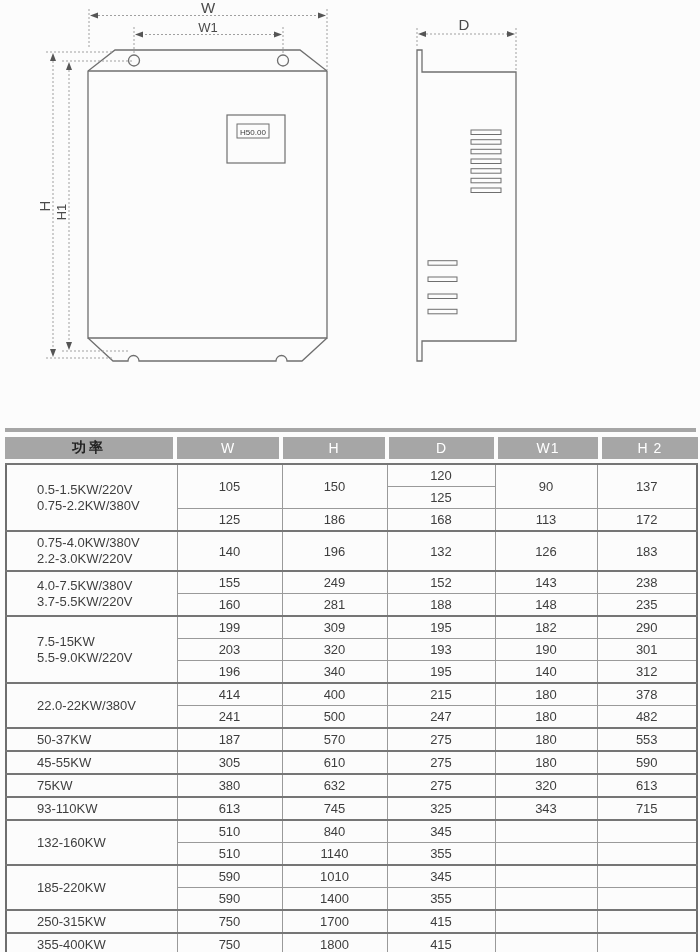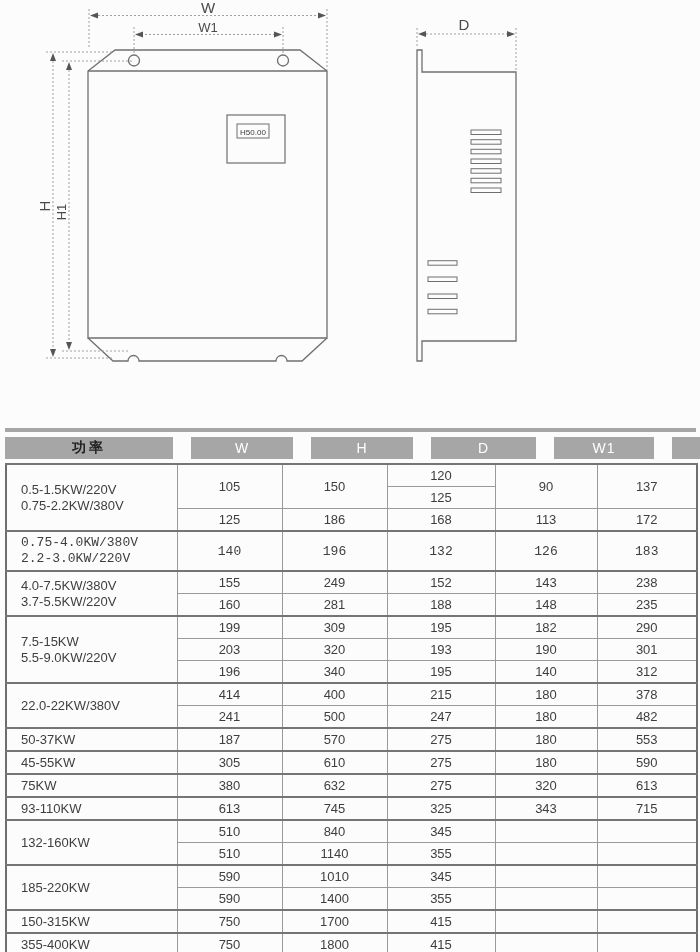--- a/index.html
+++ b/index.html
@@ -11,21 +11,21 @@
     overflow:hidden;
   }
   .drawing{position:absolute;top:0;left:0;width:700px;height:425px;}
   .drawing svg{display:block;}
 
   .dim-table-wrap{position:absolute;top:428px;left:5px;width:691px;}
   .top-strip{height:4px;background:#a6a6a6;margin-bottom:5px;}
   .hdr-row{
     display:grid;
     grid-template-columns:168px 102px 102px 105px 100px 96px;
-    column-gap:18px;
+    column-gap:4px;
     margin-bottom:4px;
   }
   .hdr-cell{
     background:#a6a6a6;height:22px;
     display:flex;align-items:center;justify-content:center;
     font-size:14px;color:#ffffff;letter-spacing:1px;
   }
   .hdr-cell.power-hdr{color:#222222;font-weight:bold;letter-spacing:3px;}
 
   table.dims{
@@ -34,21 +34,21 @@
   }
   table.dims td{
     border:1px solid #9a9a9a;
     font-size:13px;color:#3e3e3e;
     text-align:center;vertical-align:middle;
     padding:0;height:21px;
     overflow:hidden;
   }
   table.dims tr.group-start td{border-top:2px solid #757575;}
   table.dims td.power{
-    text-align:left;padding-left:14px;
+    text-align:left;padding-left:30px;
     white-space:pre-line;line-height:16px;
   }
 </style>
 </head>
 <body>
 
 <div class="drawing">
 <svg width="700" height="425" viewBox="0 0 700 425" xmlns="http://www.w3.org/2000/svg">
 
   <g stroke="#6f6f6f" stroke-width="1.3" fill="none">
@@ -158,21 +158,21 @@
         <tr>
           <td>125</td>
         </tr>
         <tr>
           <td>125</td>
           <td>186</td>
           <td>168</td>
           <td>113</td>
           <td>172</td>
         </tr>
-        <tr class="group-start" style="height: 40px; font-family: Liberation Mono, monospace;">
+        <tr class="group-start" style="height: 40px;">
           <td class="power">0.75-4.0KW/380V
 2.2-3.0KW/220V</td>
           <td>140</td>
           <td>196</td>
           <td>132</td>
           <td>126</td>
           <td>183</td>
         </tr>
         <tr class="group-start">
           <td rowspan="2" class="power">4.0-7.5KW/380V
@@ -284,21 +284,21 @@
           <td></td>
         </tr>
         <tr>
           <td>590</td>
           <td>1400</td>
           <td>355</td>
           <td></td>
           <td></td>
         </tr>
         <tr class="group-start">
-          <td class="power">150-315KW</td>
+          <td class="power">250-315KW</td>
           <td>750</td>
           <td>1700</td>
           <td>415</td>
           <td></td>
           <td></td>
         </tr>
         <tr class="group-start">
           <td class="power">355-400KW</td>
           <td>750</td>
           <td>1800</td>

